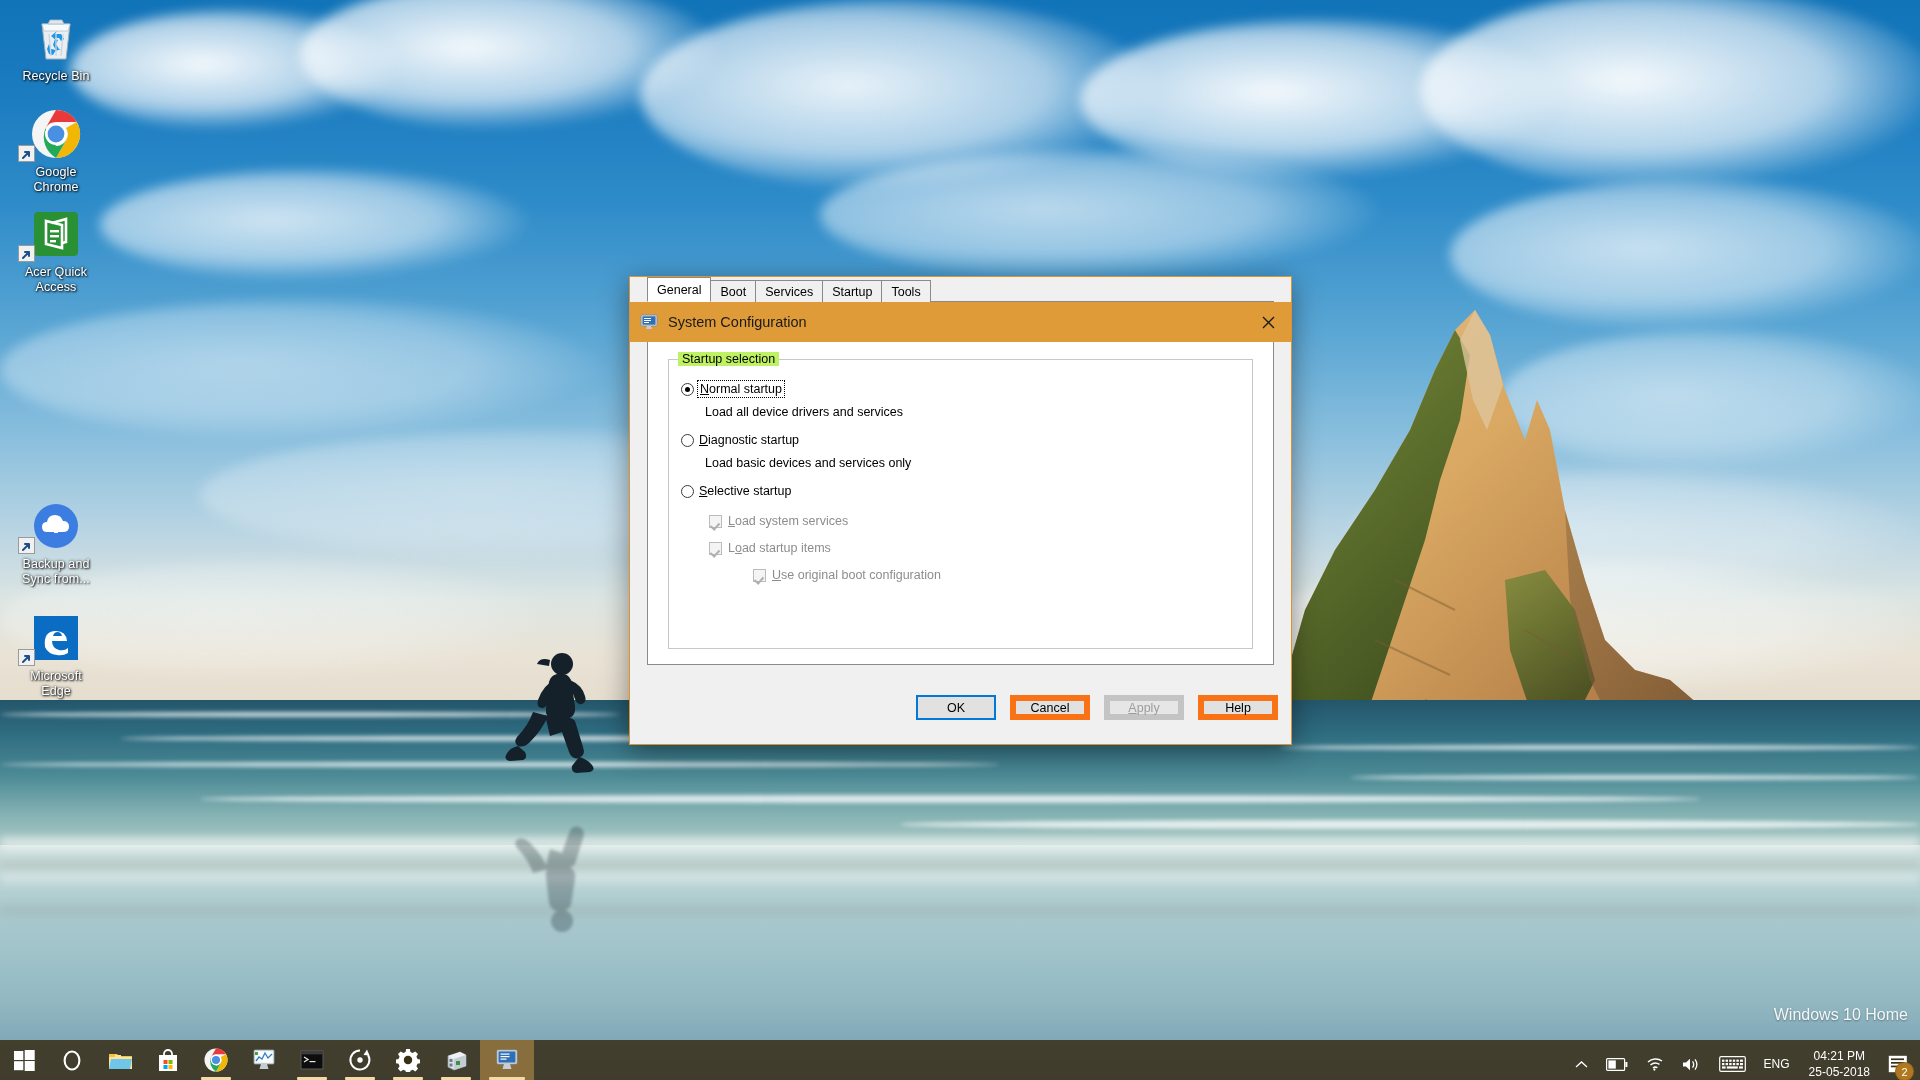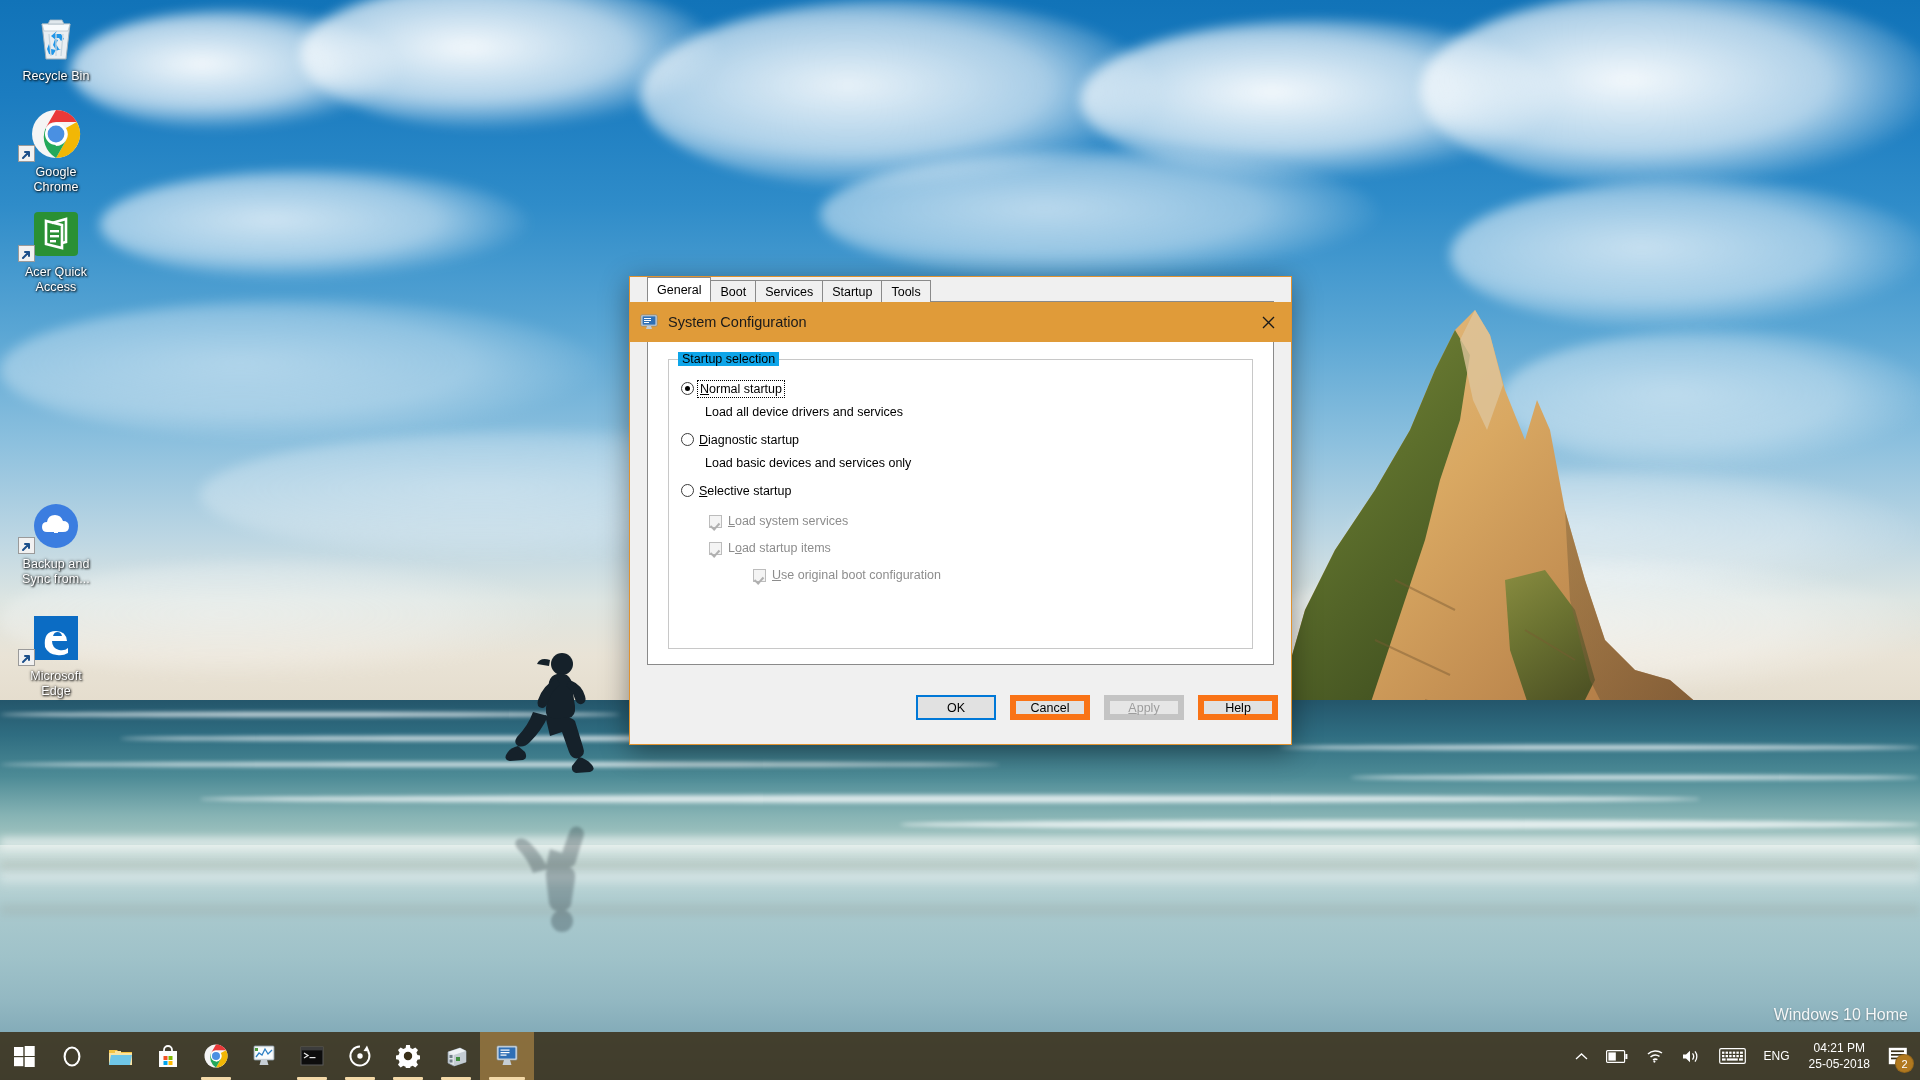--- a/index.html
+++ b/index.html
@@ -81,21 +81,21 @@
 
   
   #watermark {
     position:absolute; right:12px; bottom:56px;
     color:rgba(255,255,255,.92); font-size:16px;
     text-shadow:0 1px 2px rgba(0,0,0,.35);
   }
 
   
   #taskbar {
-    position:absolute; left:0; bottom:0; width:1920px; height:48px;
+    position:absolute; left:0; bottom:0; width:1920px; height:40px;
     background:rgba(58,48,26,.88);
     display:flex; align-items:stretch; z-index:50;
   }
   .tb-btn {
     width:48px; position:relative;
     display:flex; align-items:center; justify-content:center;
   }
   .tb-btn.wide { width:54px; }
   .tb-btn.active { background:rgba(196,150,74,.55); }
   .tb-ind {
@@ -163,25 +163,25 @@
     border:1px solid #8a8a8a; border-top:none;
     position:relative;
   }
 
   
   #groupbox {
     position:absolute; left:20px; top:17px; right:20px; bottom:15px;
     border:1px solid #c8c8c8;
   }
   #groupbox .legend {
-    position:absolute; left:9px; top:-8px; background:#0ea5e9;
+    position:absolute; left:9px; top:-8px; background:#bef264;
     padding:0 4px; font-size:12.5px; color:#000;
   }
 
-  .row { position:absolute; display:flex; align-items:flex-start; }
+  .row { position:absolute; display:flex; align-items:flex-end; }
   .radio {
     width:13px; height:13px; border-radius:50%;
     border:1px solid #3b3b3b; background:#fff;
     display:inline-block; position:relative; flex:none;
   }
   .radio.checked::after {
     content:""; position:absolute; left:3px; top:3px;
     width:5px; height:5px; border-radius:50%; background:#000;
   }
   .radio-label { margin-left:5px; font-size:12.5px; }

